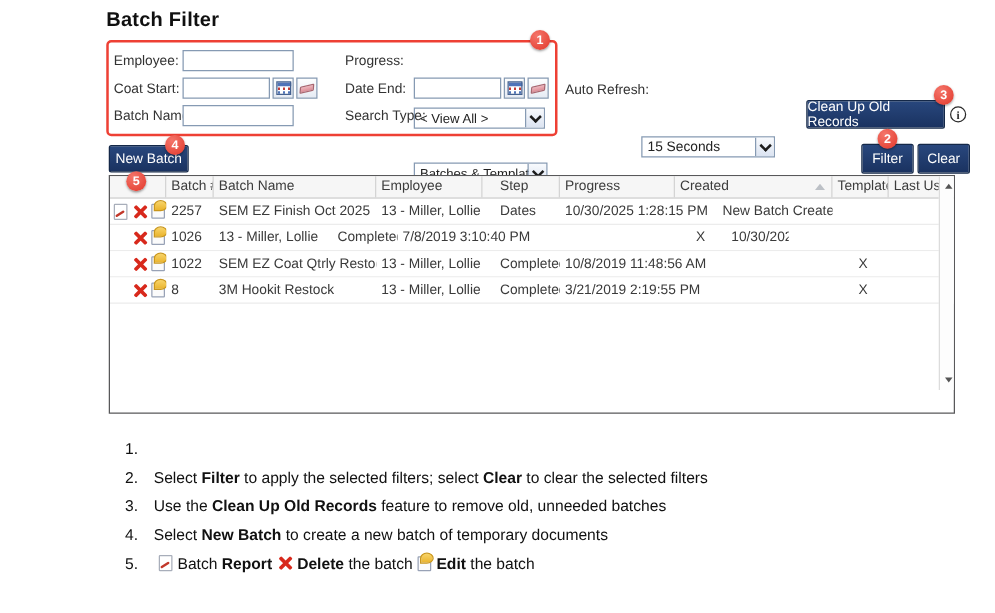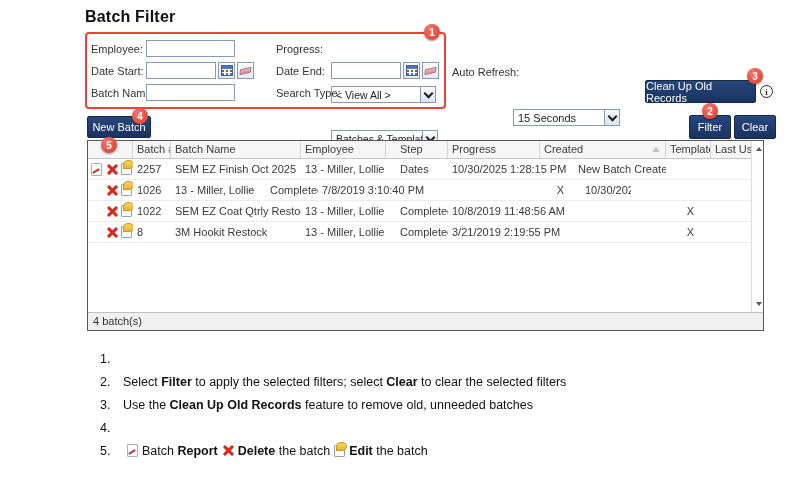--- a/index.html
+++ b/index.html
@@ -78,21 +78,21 @@
 
 <div class="abs flabel" style="left:91px;top:43px;">Employee:</div>
 <div class="abs tbox" style="left:146px;top:40px;width:89px;"></div>
 
 <div class="abs flabel" style="left:276px;top:43px;">Progress:</div>
 <div class="abs sel" style="left:331px;top:40px;width:105px;">
   <span class="txt">&lt; View All &gt;</span>
   <span class="chev"></span>
 </div>
 
-<div class="abs flabel" style="left:91px;top:65px;">Date Start:</div>
+<div class="abs flabel" style="left:91px;top:65px;">Coat Start:</div>
 <div class="abs tbox" style="left:146px;top:62px;width:70px;"></div>
 <div class="abs mini-btn" style="left:218px;top:62px;">
     <span class="ic-calendar"></span>
   </div>
 <div class="abs mini-btn" style="left:237px;top:62px;">
     <span class="ic-eraser"></span>
   </div>
 
 <div class="abs flabel" style="left:276px;top:65px;">Date End:</div>
 <div class="abs tbox" style="left:331px;top:62px;width:70px;"></div>
@@ -216,36 +216,36 @@
         <div class="td c-created">3/21/2019 2:19:55 PM</div>
         <div class="td c-prog"></div>
         <div class="td c-tpl">X</div>
         <div class="td c-used"></div>
       </div>
     </div>
   <div class="vscroll">
     <span class="sb-arrow sb-up"></span>
     <span class="sb-arrow sb-down"></span>
   </div>
-  <div class="tfoot">4 batch(s)</div>
 </div>
 <div class="abs badge" style="left:101px;top:137px;">5</div>
 
 <div class="abs ins" id="instructions">
     <div class="ins-item">
       <span class="ins-num">1.</span>
     </div>
     <div class="ins-item">
       <span class="ins-num">2.</span>
       <span class="ins-text"><span>Select </span><span class="b">Filter</span><span> to apply the selected filters; select </span><span class="b">Clear</span><span> to clear the selected filters</span></span>
     </div>
     <div class="ins-item">
       <span class="ins-num">3.</span>
       <span class="ins-text"><span>Use the </span><span class="b">Clean Up Old Records</span><span> feature to remove old, unneeded batches</span></span>
     </div>
     <div class="ins-item">
       <span class="ins-num">4.</span>
+      <span class="ins-text"><span>Select </span><span class="b">New Batch</span><span> to create a new batch of temporary documents</span></span>
     </div>
     <div class="ins-item">
       <span class="ins-num">5.</span>
       <span class="ins-text"><span class="ic-report"></span><span>Batch </span><span class="b">Report</span><span class="ic-delete"></span><span class="b">Delete</span><span> the batch</span><span class="ic-edit"></span><span class="b">Edit</span><span> the batch</span></span>
     </div>
   </div>
 
 </body></html>

